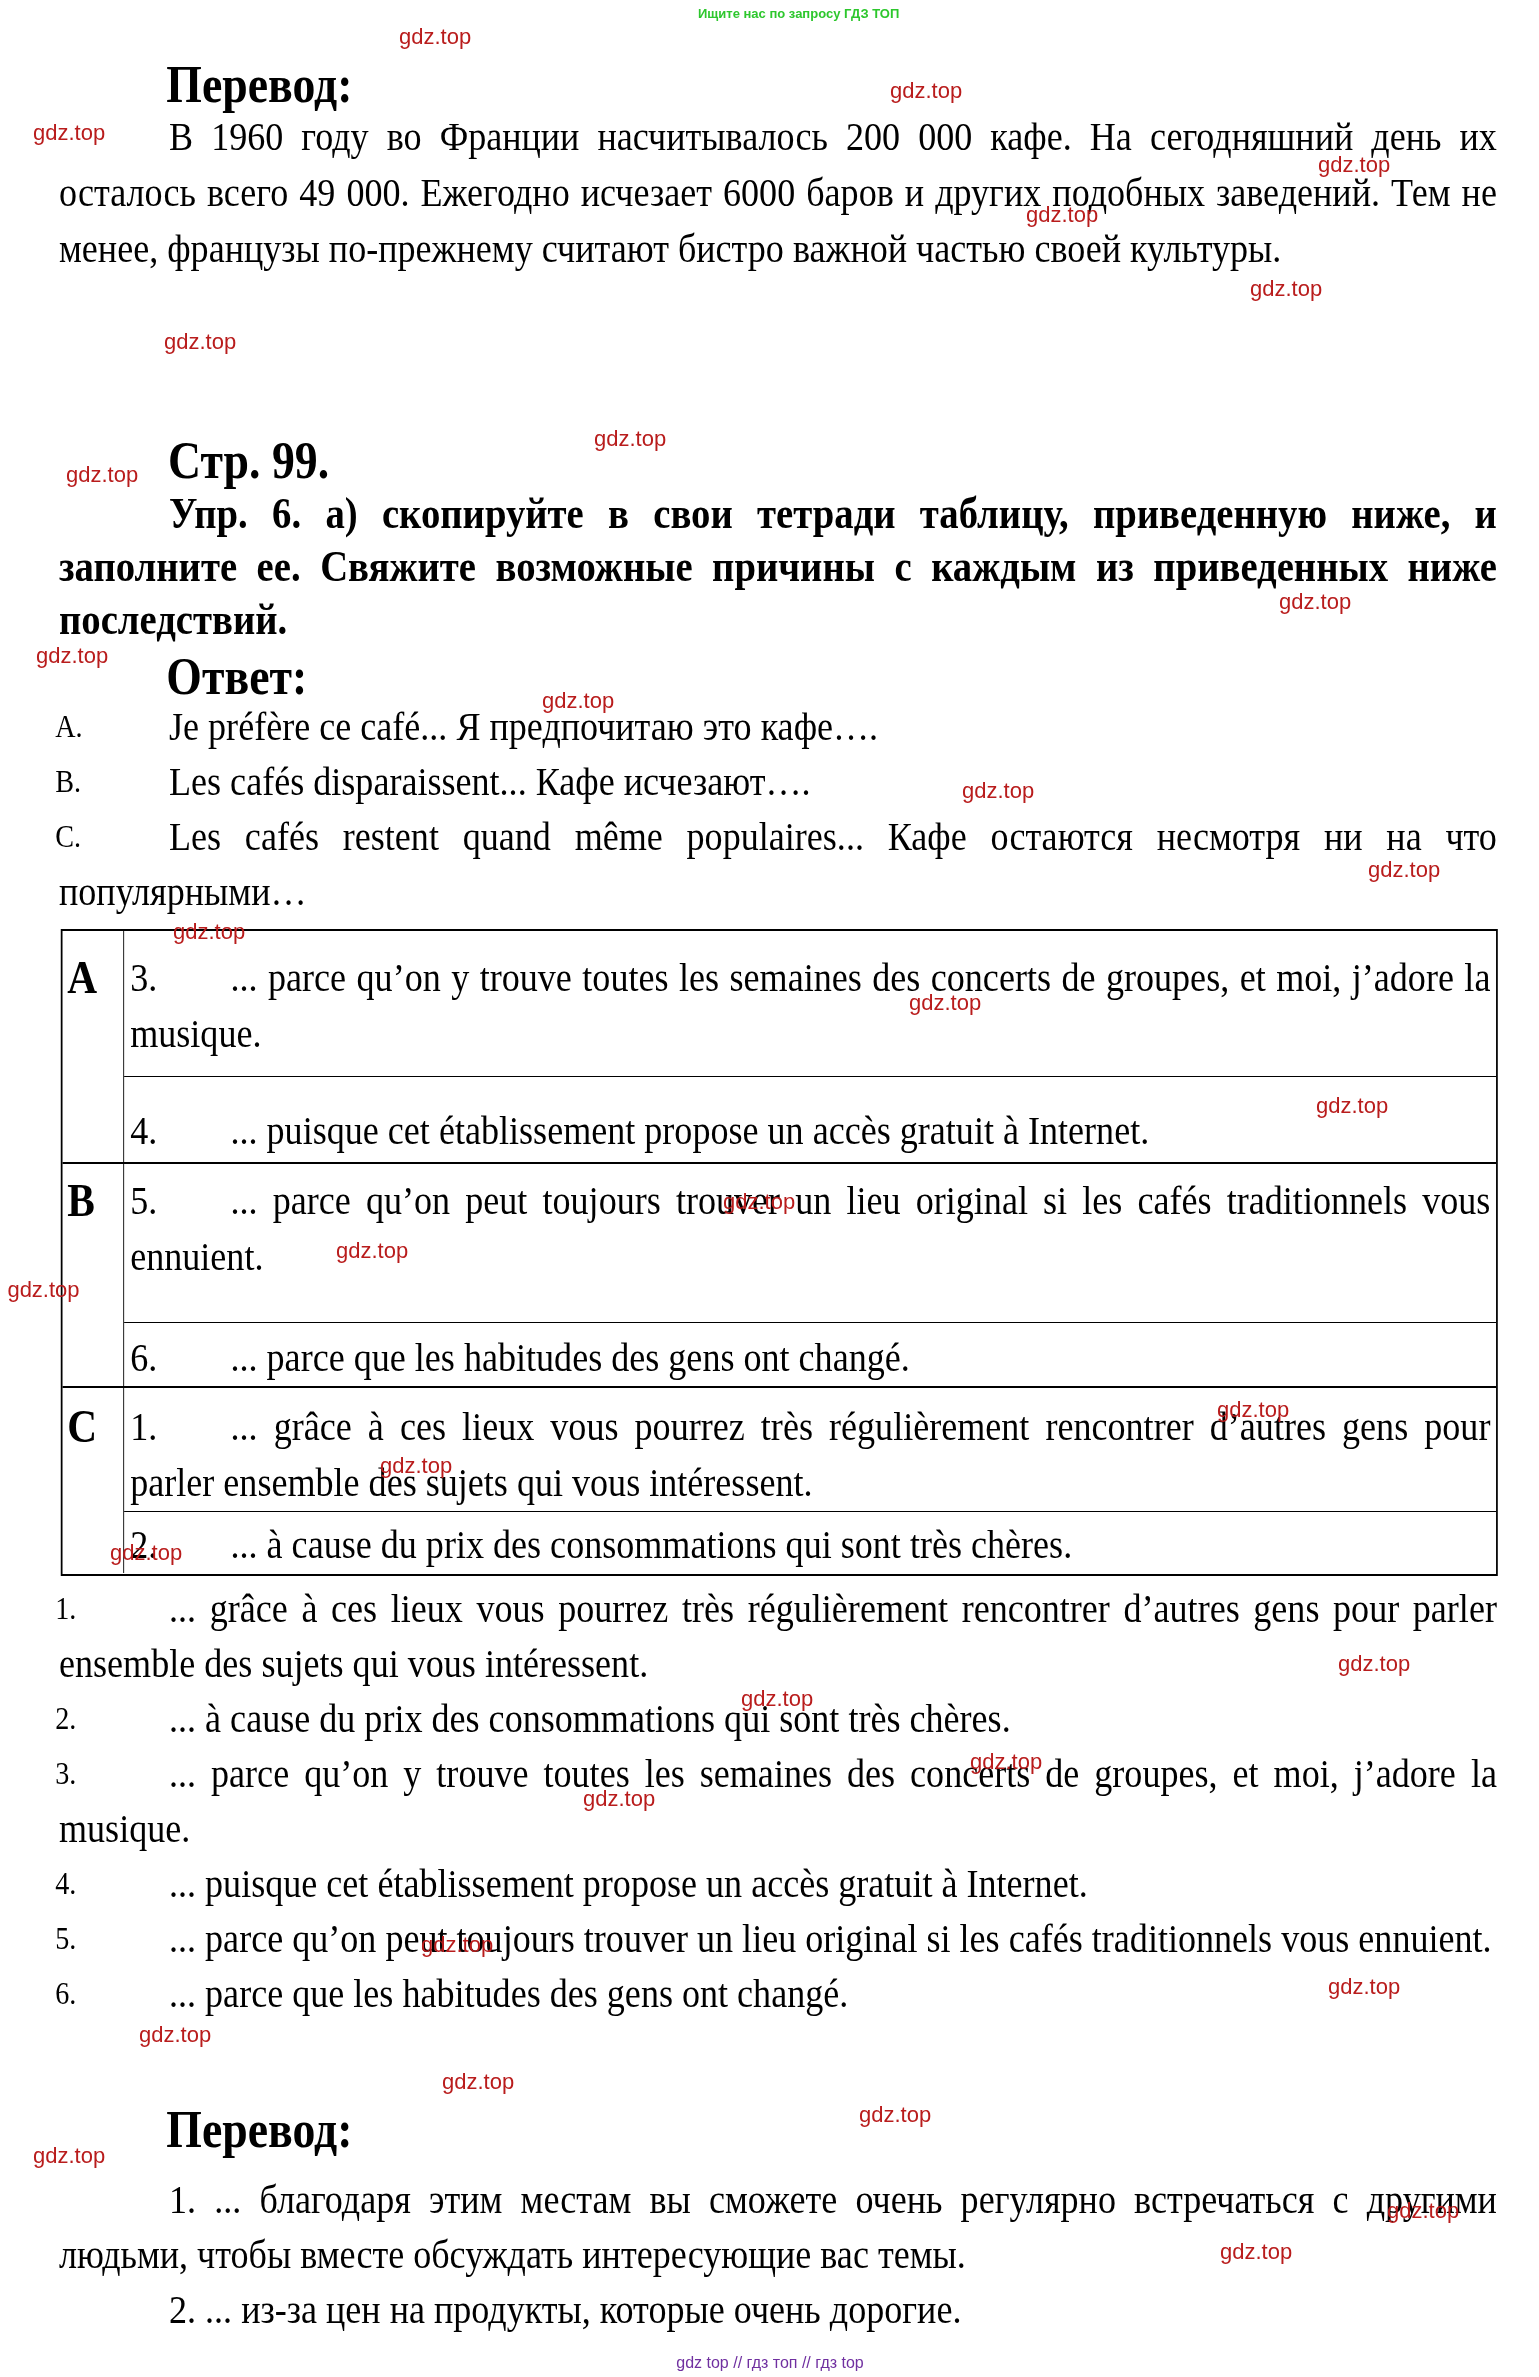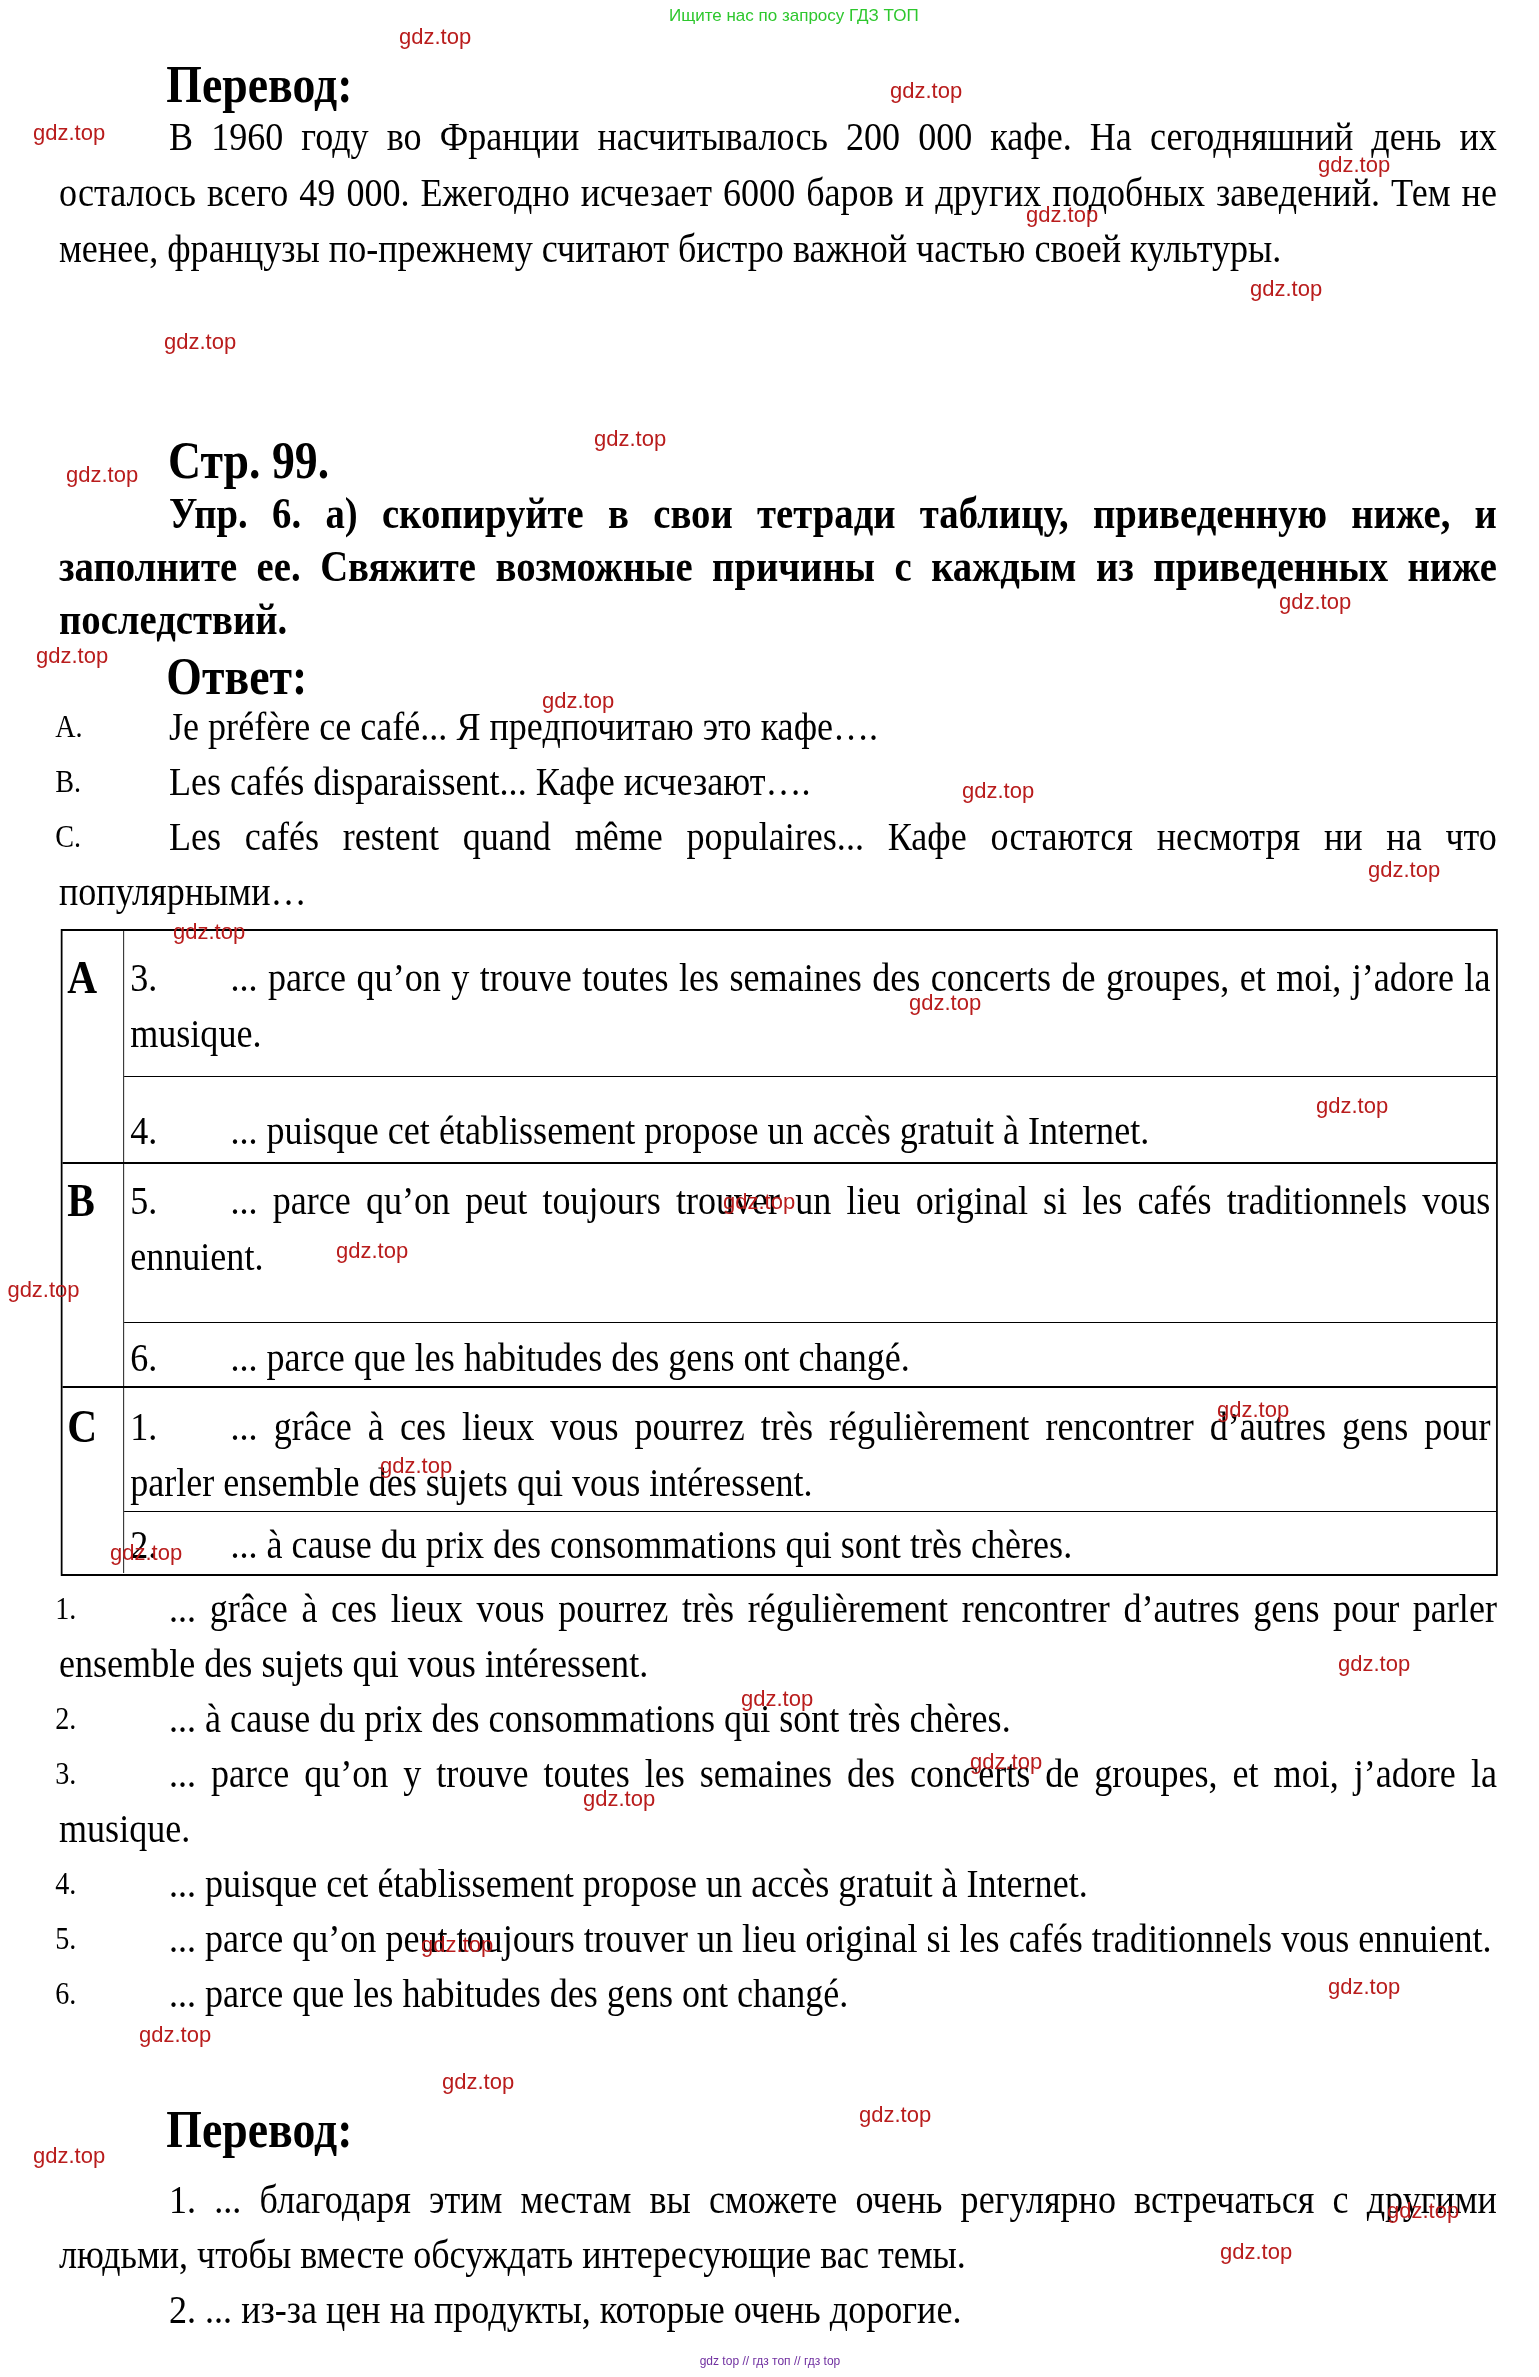--- a/index.html
+++ b/index.html
@@ -2,29 +2,29 @@
 <html style="font-size:11.8px"><head>
 <meta charset="utf-8">
 <style>
   html,body{margin:0;padding:0;}
   body{
     width:1540px;height:2377px;position:relative;background:#ffffff;
     font-family:"Liberation Serif", serif;color:#000;overflow:hidden;
   }
   
   .green-note{
-    position:absolute;top:5.9px;left:669px;
+    position:absolute;top:5.9px;left:698px;
     font-family:"Liberation Sans", sans-serif;
-    font-size:17px;color:#2dc72d;white-space:nowrap;
+    font-size:13px;color:#2dc72d;white-space:nowrap;font-weight:bold;
   }
   
   .purple-note{
     position:absolute;top:2354px;left:0;width:100%;text-align:center;
     font-family:"Liberation Sans", sans-serif;
-    font-size:12px;color:#7030a0;white-space:nowrap;
+    font-size:16px;color:#7030a0;white-space:nowrap;
   }
   
   .doc{
     position:absolute;left:59px;top:0;width:1634px;height:2377px;
     transform:scaleX(0.88);transform-origin:left top;
   }
   .doc > *{position:absolute;margin:0;}
   .h{font-weight:bold;font-size:52px;line-height:59px;white-space:nowrap;}
   .para{width:1634px;text-align:justify;font-size:41px;line-height:56px;text-indent:125px;}
   .para-bold{width:1634px;text-align:justify;font-weight:bold;font-size:44px;line-height:53px;text-indent:125px;}

